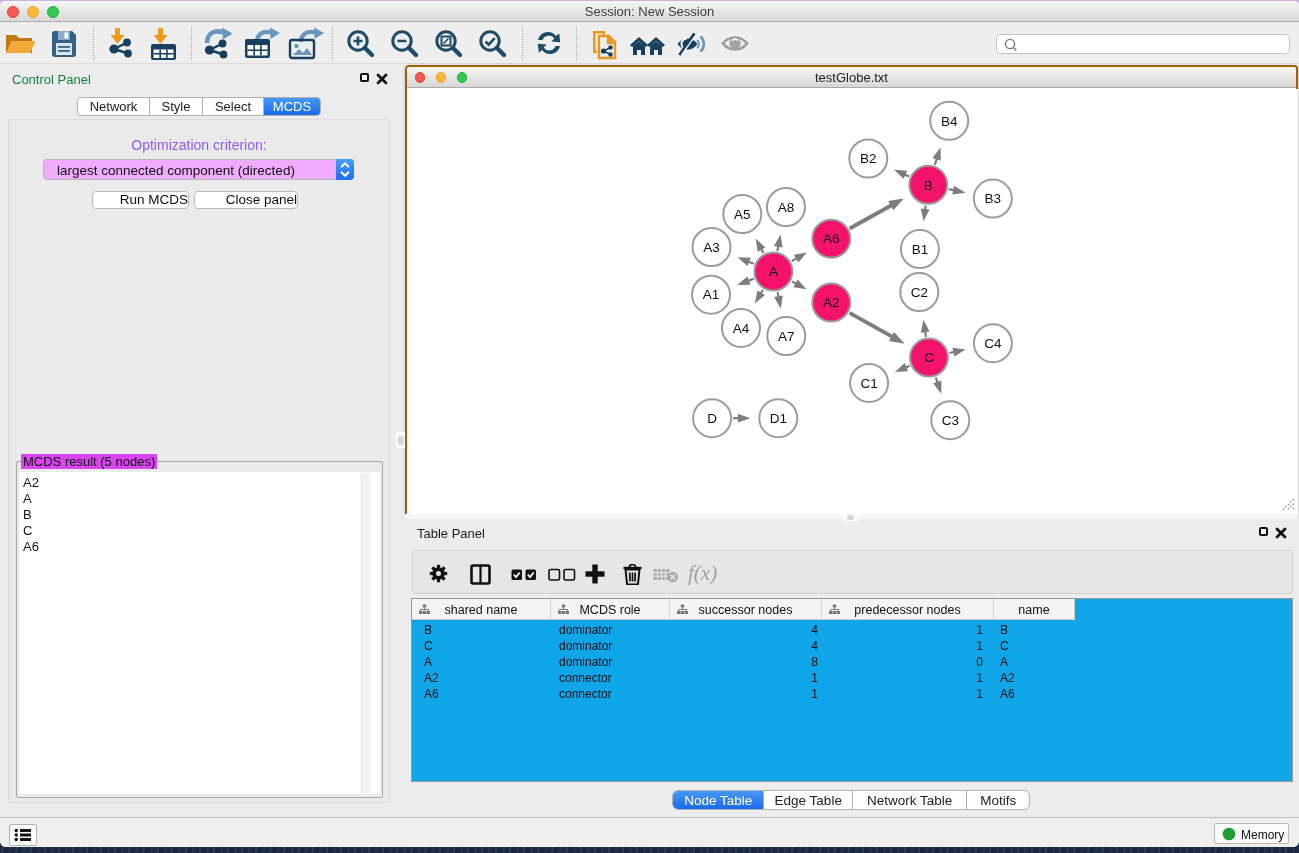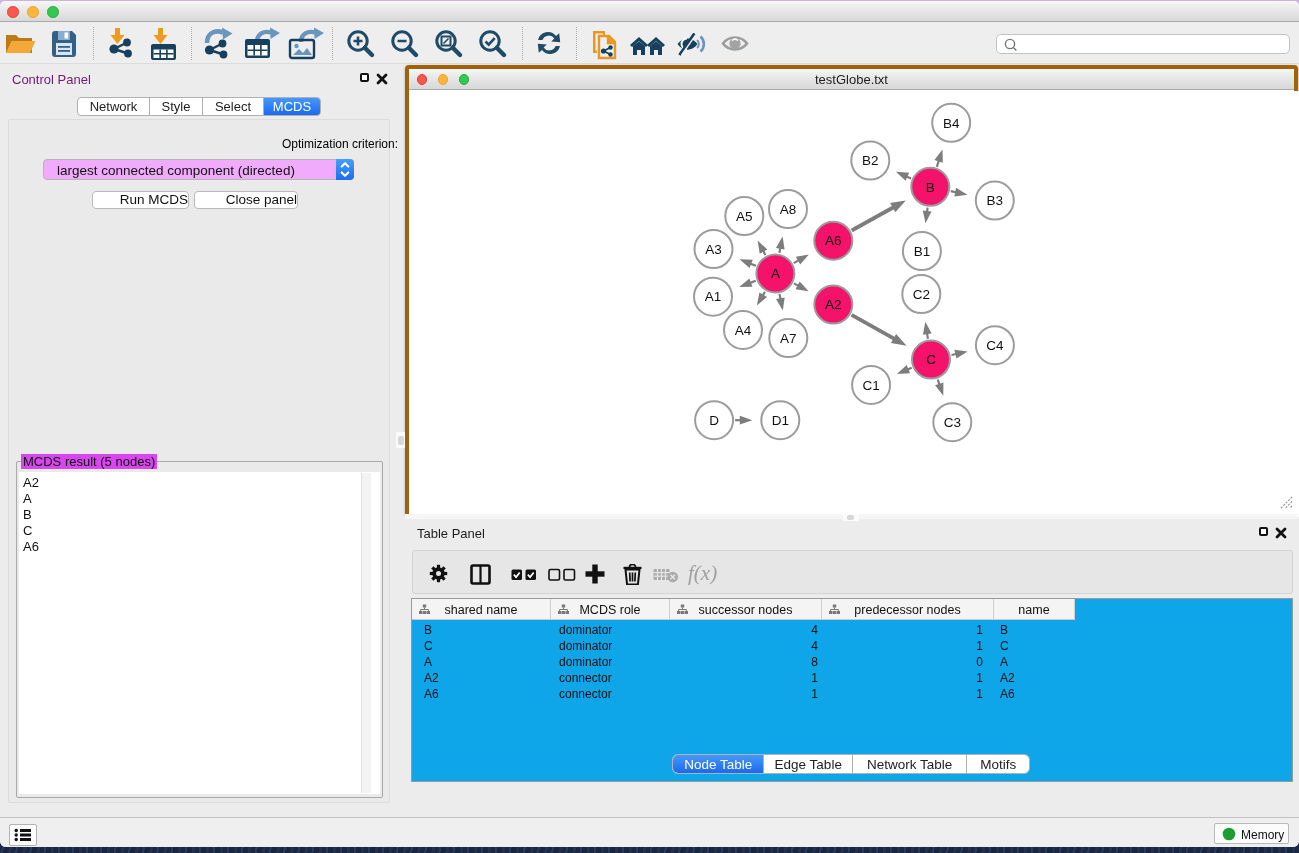--- a/index.html
+++ b/index.html
@@ -8,40 +8,40 @@
 .abs{position:absolute}
 
 #titlebar{position:absolute;left:0;top:0;width:100%;height:21px;background:linear-gradient(#f6f6f6,#d8d8d8);border-bottom:1px solid #acacac}
 #titlebar .t{position:absolute;left:0;right:0;top:3px;text-align:center;font-size:13px;color:#3e3e3e}
 .tl{position:absolute;border-radius:50%}
 
 #toolbar{position:absolute;left:0;top:22px;width:100%;height:41px;background:#eeeeee;border-bottom:1px solid #dcdcdc}
 .sep{position:absolute;top:4px;height:33px;width:0;border-left:1px dotted #aaa}
 #search{position:absolute;left:996px;top:11px;width:294px;height:20px;background:#fff;border:1px solid #c3c3c3;border-radius:5px}
 
-#cp-title{position:absolute;left:12px;top:71px;font-size:13px;color:#701a75}
+#cp-title{position:absolute;left:12px;top:71px;font-size:13px;color:#15803d}
 .winbtn-sq{position:absolute;width:9px;height:9px;border:2px solid #111;border-radius:2px;background:#fff}
 .seg{position:absolute;display:flex;height:19px;background:#fff;border:1px solid #b1b1b1;border-radius:4px;overflow:hidden;font-size:13px;color:#222}
 .seg div{display:flex;align-items:center;justify-content:center;border-right:1px solid #b1b1b1}
 .seg div:last-child{border-right:none}
 .seg .on{background:linear-gradient(#4798f8,#1a6aed);color:#fff}
 #cp-panel{position:absolute;left:8px;top:118px;width:382px;height:684px;background:#eaeaea;border:1px solid #dcdcdc;border-radius:2px}
-#opt-label{position:absolute;left:0;top:136px;width:398px;text-align:right;font-size:12px;color:#000000}
+#opt-label{position:absolute;left:0;top:136px;width:398px;text-align:center;font-size:14px;color:#8b5cf6}
 #dropdown{position:absolute;left:43px;top:158px;width:311px;height:21px;background:#f0abfc;border:1px solid #b5b5b5;border-radius:4px;font-size:13.5px;color:#111}
 #dropdown .txt{position:absolute;left:13px;top:3px}
 #dropdown .cap{position:absolute;right:-1px;top:-1px;width:18px;height:21px;background:linear-gradient(#47a0f7,#1d6cf0);border-radius:0 4px 4px 0}
 .btn{position:absolute;height:18px;background:#fff;border:1px solid #b9b9b9;border-radius:4px;font-size:13.5px;color:#111;text-align:right;line-height:16px}
 
 #grp{position:absolute;left:16px;top:460px;width:367px;height:337px;border:1px solid #a9a9a9;border-radius:2px}
 #grp-label{position:absolute;left:21px;top:453px;background:#d946ef;padding:0 2px;font-size:13px;color:#111}
 #grp-list{position:absolute;left:19px;top:471px;width:361px;height:322px;background:#fff}
 #grp-list .items{position:absolute;left:4px;top:3px;font-size:13px;color:#111;line-height:16px}
 #grp-sb{position:absolute;left:361px;top:472px;width:10px;height:320px;background:#f3f3f3;border-left:1px solid #e2e2e2}
 
-#nw{position:absolute;left:405px;top:64px;width:893px;height:449px;background:#fff;border:4px solid #a16207;border-radius:4px 4px 0 0;box-shadow:0 1px 3px rgba(0,0,0,.25)}
+#nw{position:absolute;left:405px;top:64px;width:893px;height:449px;background:#fff;border:2px solid #a16207;border-radius:4px 4px 0 0;box-shadow:0 1px 3px rgba(0,0,0,.25)}
 #nw-tb{position:absolute;left:0;top:0;width:100%;height:21px;background:linear-gradient(#f5f5f5,#d7d7d7);border-bottom:1px solid #aaa;border-radius:4px 4px 0 0}
 #nw-tb .t{position:absolute;left:0;right:0;top:3px;text-align:center;font-size:13px;color:#222}
 #nw-canvas{position:absolute;left:0;top:22px;width:891px;height:426px;background:#fff;overflow:hidden}
 
 #tp-title{position:absolute;left:417px;top:525px;font-size:13px;color:#1c1c1c}
 #tp-toolbar{position:absolute;left:412px;top:549px;width:881px;height:44px;background:#e6e6e6;border:1px solid #d2d2d2;border-radius:3px}
 #tbl{position:absolute;left:411px;top:597px;width:882px;height:184px;background:#0ea5e9;border:1px solid #9a9a9a}
 #tbl-hdr{position:absolute;left:0;top:0;height:21px;background:#f4f4f4;border-bottom:1px solid #c9c9c9}
 .hcell{position:absolute;top:0;height:21px;border-right:1px solid #cfcfcf;font-size:12.5px;color:#111}
 .hcell span{position:absolute;left:0;right:0;top:4px;text-align:center}
@@ -65,20 +65,21 @@
         <rect x="7.6" y="7" width="3.4" height="3" fill="#787878"></rect>
       </g>
     </defs>
   </svg>
 <div id="deskt"></div>
 <div id="win">
   <div id="titlebar">
     <div class="tl" style="left:7.3px;top:5px;width:11.6px;height:11.6px;background:#f95850;border:.5px solid #e4433c"></div>
     <div class="tl" style="left:27.2px;top:5px;width:11.6px;height:11.6px;background:#fdb53a;border:.5px solid #e9a335"></div>
     <div class="tl" style="left:47.2px;top:5px;width:11.6px;height:11.6px;background:#33c850;border:.5px solid #2aad3f"></div>
+    <div class="t">Session: New Session</div>
   </div>
   <div id="toolbar">
     <svg width="34" height="28" style="position:absolute;left:3px;top:7px">
   <path d="M3 5 h10 l3 3 h13 v15 h-26 z" fill="#bd7b17"></path>
   <path d="M8.5 11 h24 l-5.5 12 h-24 z" fill="#f4a838"></path>
 </svg>
 <svg width="28" height="28" style="position:absolute;left:50px;top:7px">
   <path d="M2 4 a3 3 0 0 1 3-3 h17 l4 4 v19 a3 3 0 0 1 -3 3 h-18 a3 3 0 0 1 -3-3 z" fill="#326087"></path>
   <rect x="8" y="1" width="12" height="9" fill="#88add1"></rect>
   <rect x="14.5" y="2.5" width="3.6" height="6" fill="#fff"></rect>
@@ -433,21 +434,21 @@
 <svg width="11" height="11" style="position:absolute;left:417px;top:5px">
         <use href="#treeic"></use>
       </svg>
 <div class="trow" style="left:12px;top:23px;line-height:16px">B<br>C<br>A<br>A2<br>A6</div>
 <div class="trow" style="left:147px;top:23px;line-height:16px">dominator<br>dominator<br>dominator<br>connector<br>connector</div>
 <div class="trow" style="left:306px;top:23px;width:100px;text-align:right;line-height:16px">4<br>4<br>8<br>1<br>1</div>
 <div class="trow" style="left:471px;top:23px;width:100px;text-align:right;line-height:16px">1<br>1<br>0<br>1<br>1</div>
 <div class="trow" style="left:588px;top:23px;line-height:16px">B<br>C<br>A<br>A2<br>A6</div>
 
   </div>
-  <div class="seg" style="left:672px;top:753px;width:358px;height:20px;border-radius:6px;font-size:13.5px">
+  <div class="seg" style="left:672px;top:789px;width:358px;height:20px;border-radius:6px;font-size:13.5px">
     <div class="on" style="width:92px">Node Table</div>
       <div style="width:89px">Edge Table</div>
       <div style="width:115px">Network Table</div>
       <div style="width:62px">Motifs</div>
   </div>
 
   <div id="status">
     <div id="lbtn">
         <svg width="18" height="14" style="position:absolute;left:4px;top:3px">
           <circle cx="2.2" cy="2.5" r="1.7" fill="#111"></circle>

